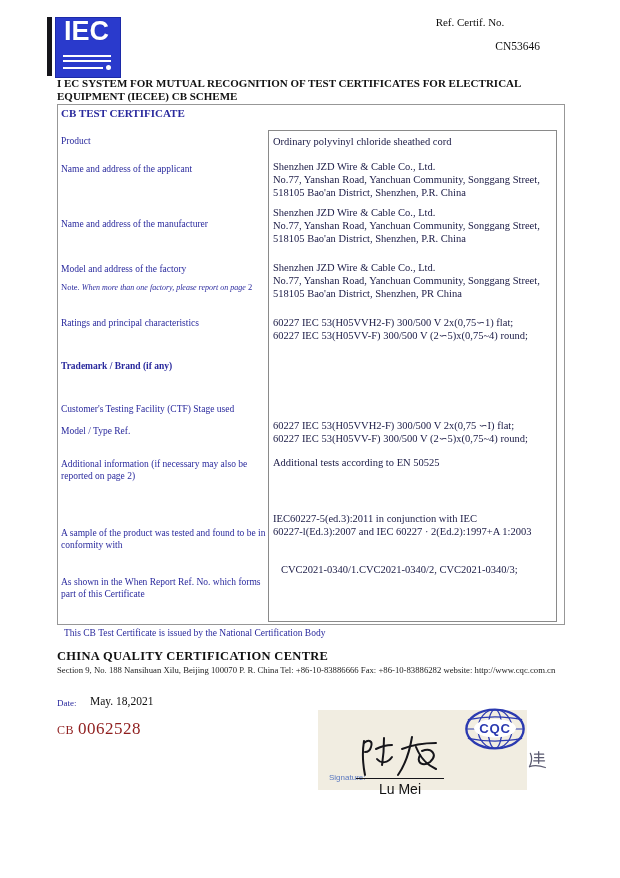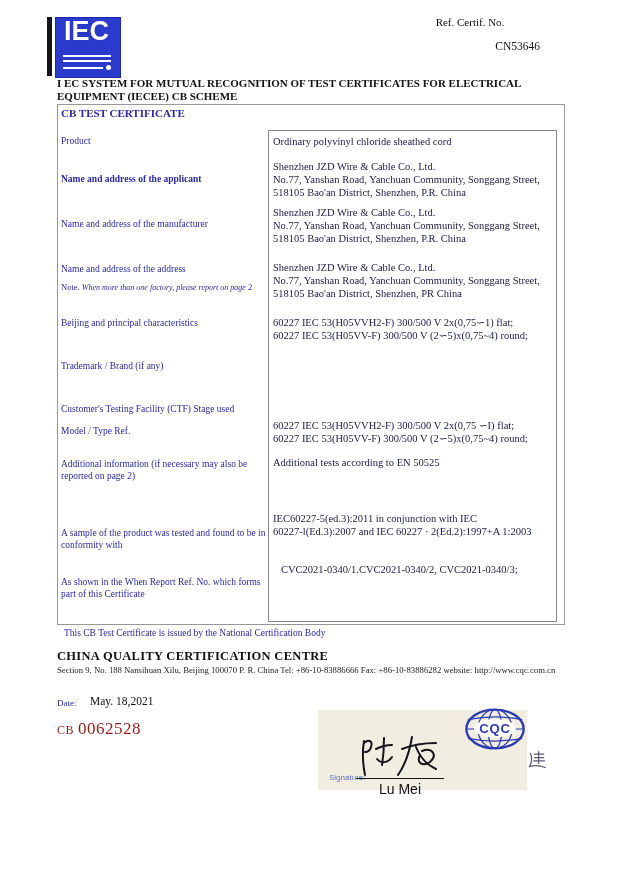--- a/index.html
+++ b/index.html
@@ -31,25 +31,25 @@
   .table-outer { position:absolute; left:57px; top:104px; width:506px; height:519px; border:1px solid #979797; }
   .values-box  { position:absolute; left:268px; top:130px; width:287px; height:490px; border:1px solid #8a8a8a; background:#fff; }
   .cert-title  { position:absolute; left:61px; top:107px; color:#29299d; font-weight:bold; font-size:11px; }
 
   .row-label { position:absolute; left:61px; width:206px; color:#29299d; font-size:9.5px; line-height:11.5px; }
   .row-note  { position:absolute; left:61px; width:210px; color:#29299d; font-size:8.5px; }
   .row-note .ital { font-style:italic; font-size:8px; }
   .row-value { position:absolute; left:273px; width:278px; color:#20204a; font-size:10.5px; line-height:13px; white-space:pre-line; }
 
   .L0 { top:136px; }  .V0 { top:135px; }
-  .L1 { top:174px;font-weight:bold; }  .V1 { top:160px; }
+  .L1 { top:164px; }  .V1 { top:160px; }
   .L2 { top:219px; }  .V2 { top:206px; }
   .L3 { top:264px; }  .N3 { top:282px; } .V3 { top:261px; }
   .L4 { top:318px; }  .V4 { top:316px; }
-  .L5 { top:361px; }
+  .L5 { top:361px;font-weight:bold; }
   .L6 { top:404px; }
   .L7 { top:426px; }  .V7 { top:419px; }
   .L8 { top:459px; }  .V8 { top:456px; }
   .L9 { top:528px; }  .V9 { top:512px; }
   .L10 { top:577px; } .V10 { top:563px; left:281px; }
 
   .footer-issued { position:absolute; left:64px; top:628px; color:#29299d; font-size:9.5px; }
   .body-name  { position:absolute; left:57px; top:649px; font-weight:bold; font-size:12.5px; color:#111; letter-spacing:0.3px; }
   .body-address { position:absolute; left:57px; top:665px; font-size:8.7px; color:#1c1c1c; }
   .date-label { position:absolute; left:57px; top:698px; color:#29299d; font-size:9px; }
@@ -104,31 +104,31 @@
   <div class="row-label L1">Name and address of the applicant</div>
   <div class="row-value V1">Shenzhen JZD Wire &amp; Cable Co., Ltd.
 No.77, Yanshan Road, Yanchuan Community, Songgang Street,
 518105 Bao'an District, Shenzhen, P.R. China</div>
 
   <div class="row-label L2">Name and address of the manufacturer</div>
   <div class="row-value V2">Shenzhen JZD Wire &amp; Cable Co., Ltd.
 No.77, Yanshan Road, Yanchuan Community, Songgang Street,
 518105 Bao'an District, Shenzhen, P.R. China</div>
 
-  <div class="row-label L3">Name and address of the address</div>
+  <div class="row-label L3">Model and address of the factory</div>
   <div class="row-note N3">
     <span>Note.</span>
     <span class="ital">When more than one factory, please report on page</span>
     <span>2</span>
   </div>
   <div class="row-value V3">Shenzhen JZD Wire &amp; Cable Co., Ltd.
 No.77, Yanshan Road, Yanchuan Community, Songgang Street,
 518105 Bao'an District, Shenzhen, PR China</div>
 
-  <div class="row-label L4">Beijing and principal characteristics</div>
+  <div class="row-label L4">Ratings and principal characteristics</div>
   <div class="row-value V4">60227 IEC 53(H05VVH2-F) 300/500 V 2x(0,75∽1) flat;
 60227 IEC 53(H05VV-F) 300/500 V (2∽5)x(0,75~4) round;</div>
 
   <div class="row-label L5">Trademark / Brand (if any)</div>
 
   <div class="row-label L6">Customer's Testing Facility (CTF) Stage used</div>
 
   <div class="row-label L7">Model / Type Ref.</div>
   <div class="row-value V7">60227 IEC 53(H05VVH2-F) 300/500 V 2x(0,75 ∽I) flat;
 60227 IEC 53(H05VV-F) 300/500 V (2∽5)x(0,75~4) round;</div>

